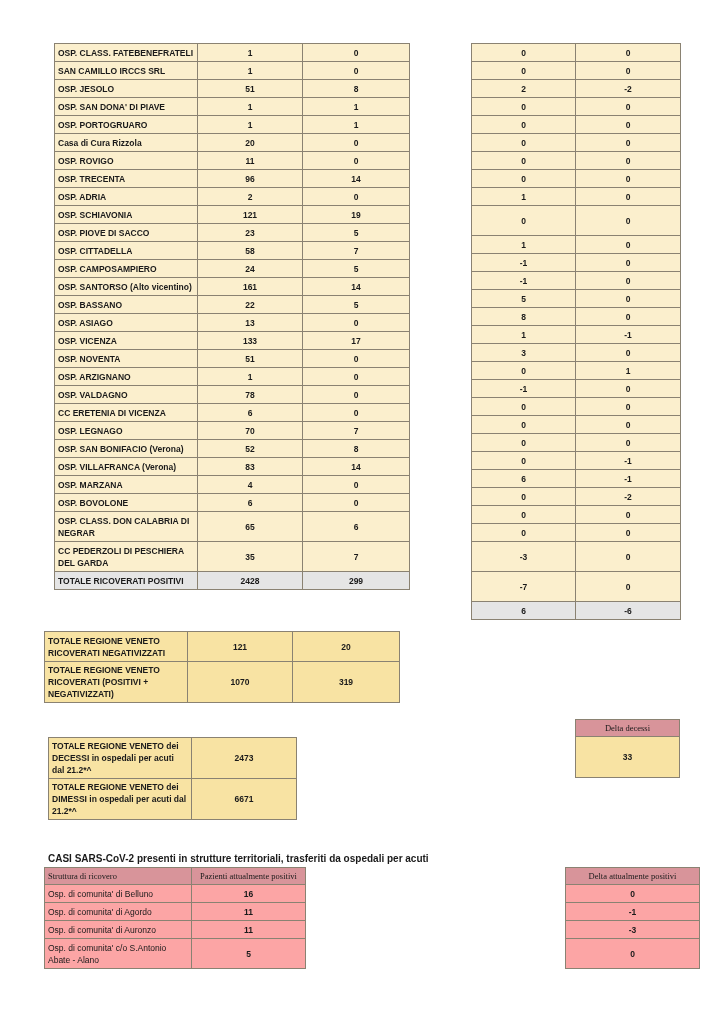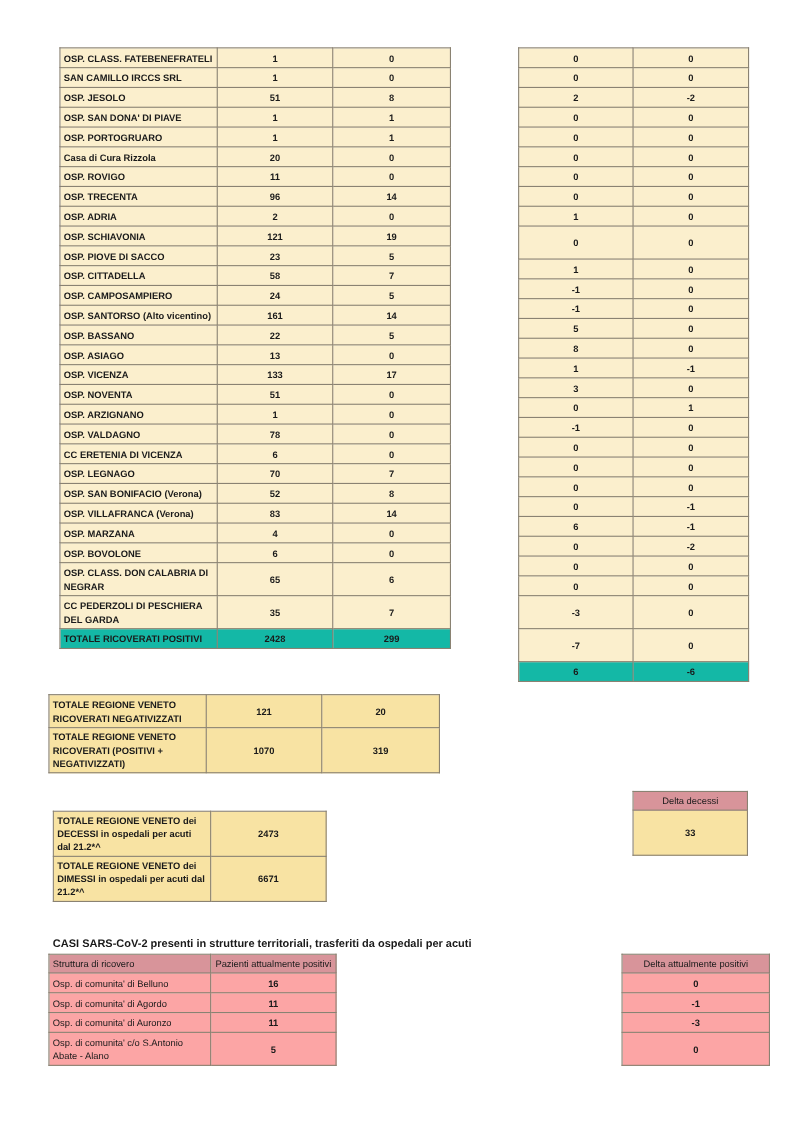--- a/index.html
+++ b/index.html
@@ -6,25 +6,25 @@
   body { width:723px; height:1024px; position:relative; overflow:hidden;
          font-family:"Liberation Sans", sans-serif; color:#1a1a1a; }
   table { border-collapse:collapse; position:absolute; table-layout:fixed; }
   td, th { border:1px solid #8a8272; font-size:8.5px; font-weight:bold; padding:0 3px;
            line-height:12px; }
   .yel td { background:#fbefcd; }
   td.num { text-align:center; }
   tr.r1 td { height:17px; }
   tr.r2 td { height:29px; }
   tr.r3 td { height:40px; }
-  tr.tot td { background:#14b8a6; }
+  tr.tot td { background:#e5e5e5; }
   .gold td { background:#f8e3a3; }
   .green td { background:#fca5a5; font-weight:normal; }
   .green td.num { font-weight:bold; }
-  th.pink { background:#d8949a; font-weight:normal; text-align:center; height:16px; }
+  th.pink { background:#d8949a; font-weight:normal; text-align:center; height:16px;font-family:Liberation Serif, serif; }
   th.pink.left { text-align:left; }
   #main { left:44px; top:43px; width:355px;margin-left:10px; }
   #delta { left:471px; top:43px; width:209px; }
   #neg { left:44px; top:631px; width:355px; }
   #dec { left:48px; top:737px; width:248px; }
   #ddec { left:575px; top:719px; width:105px; }
   #terr { left:44px; top:867px; width:261px; }
   #dterr { left:565px; top:867px; width:135px;padding-left:28px; }
   #section-title { position:absolute; left:44px; top:849px; font-size:10px; font-weight:bold; margin:4px; }
 </style>

